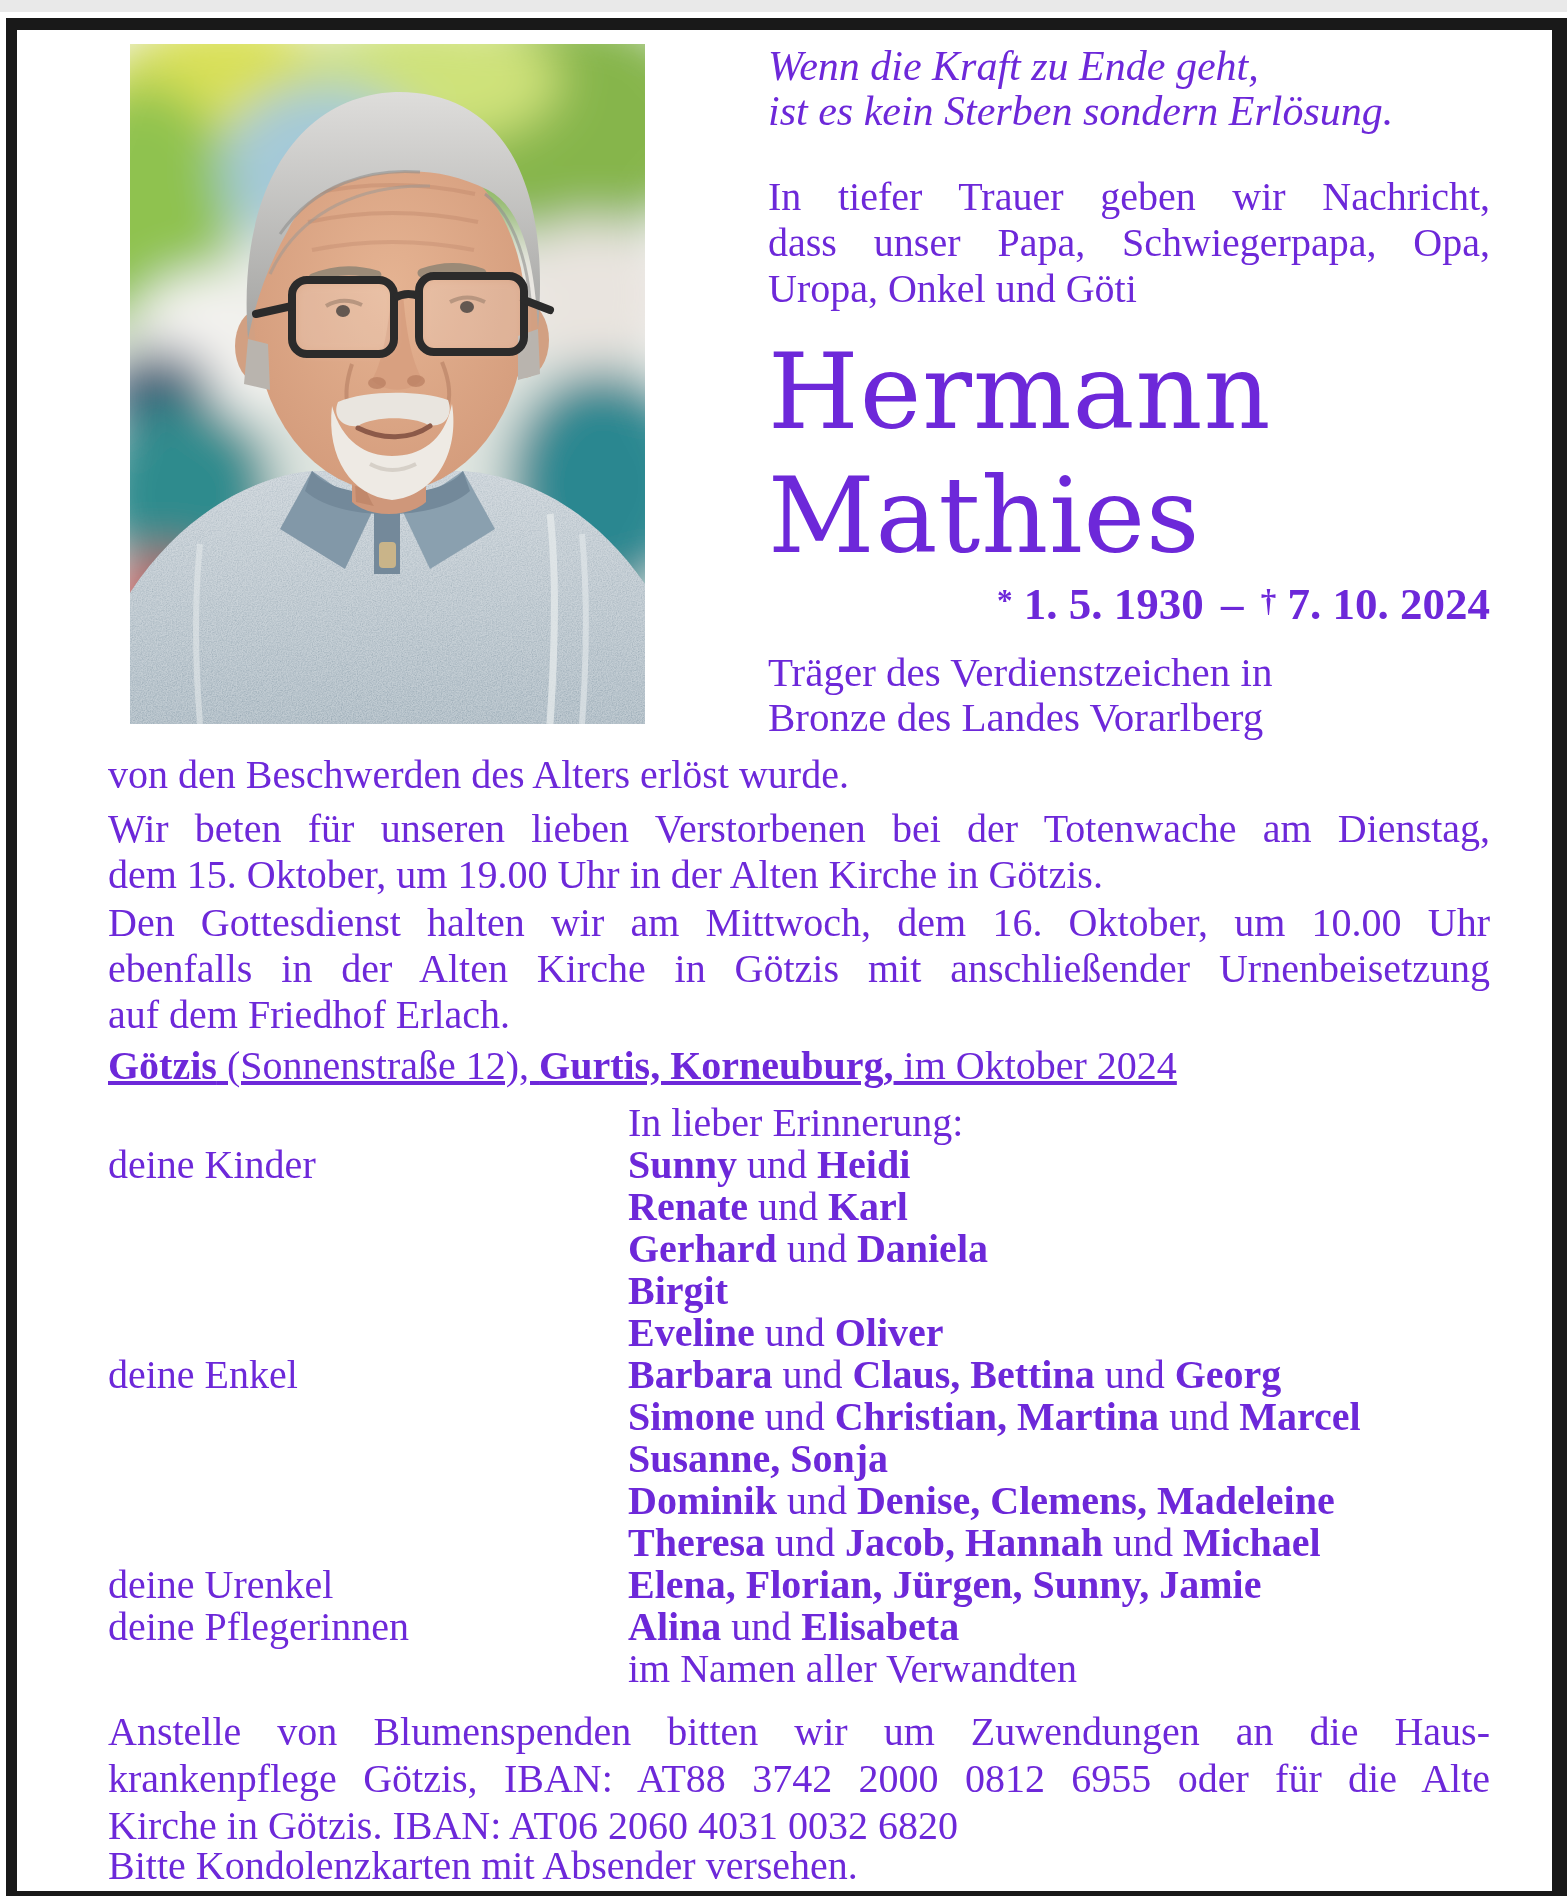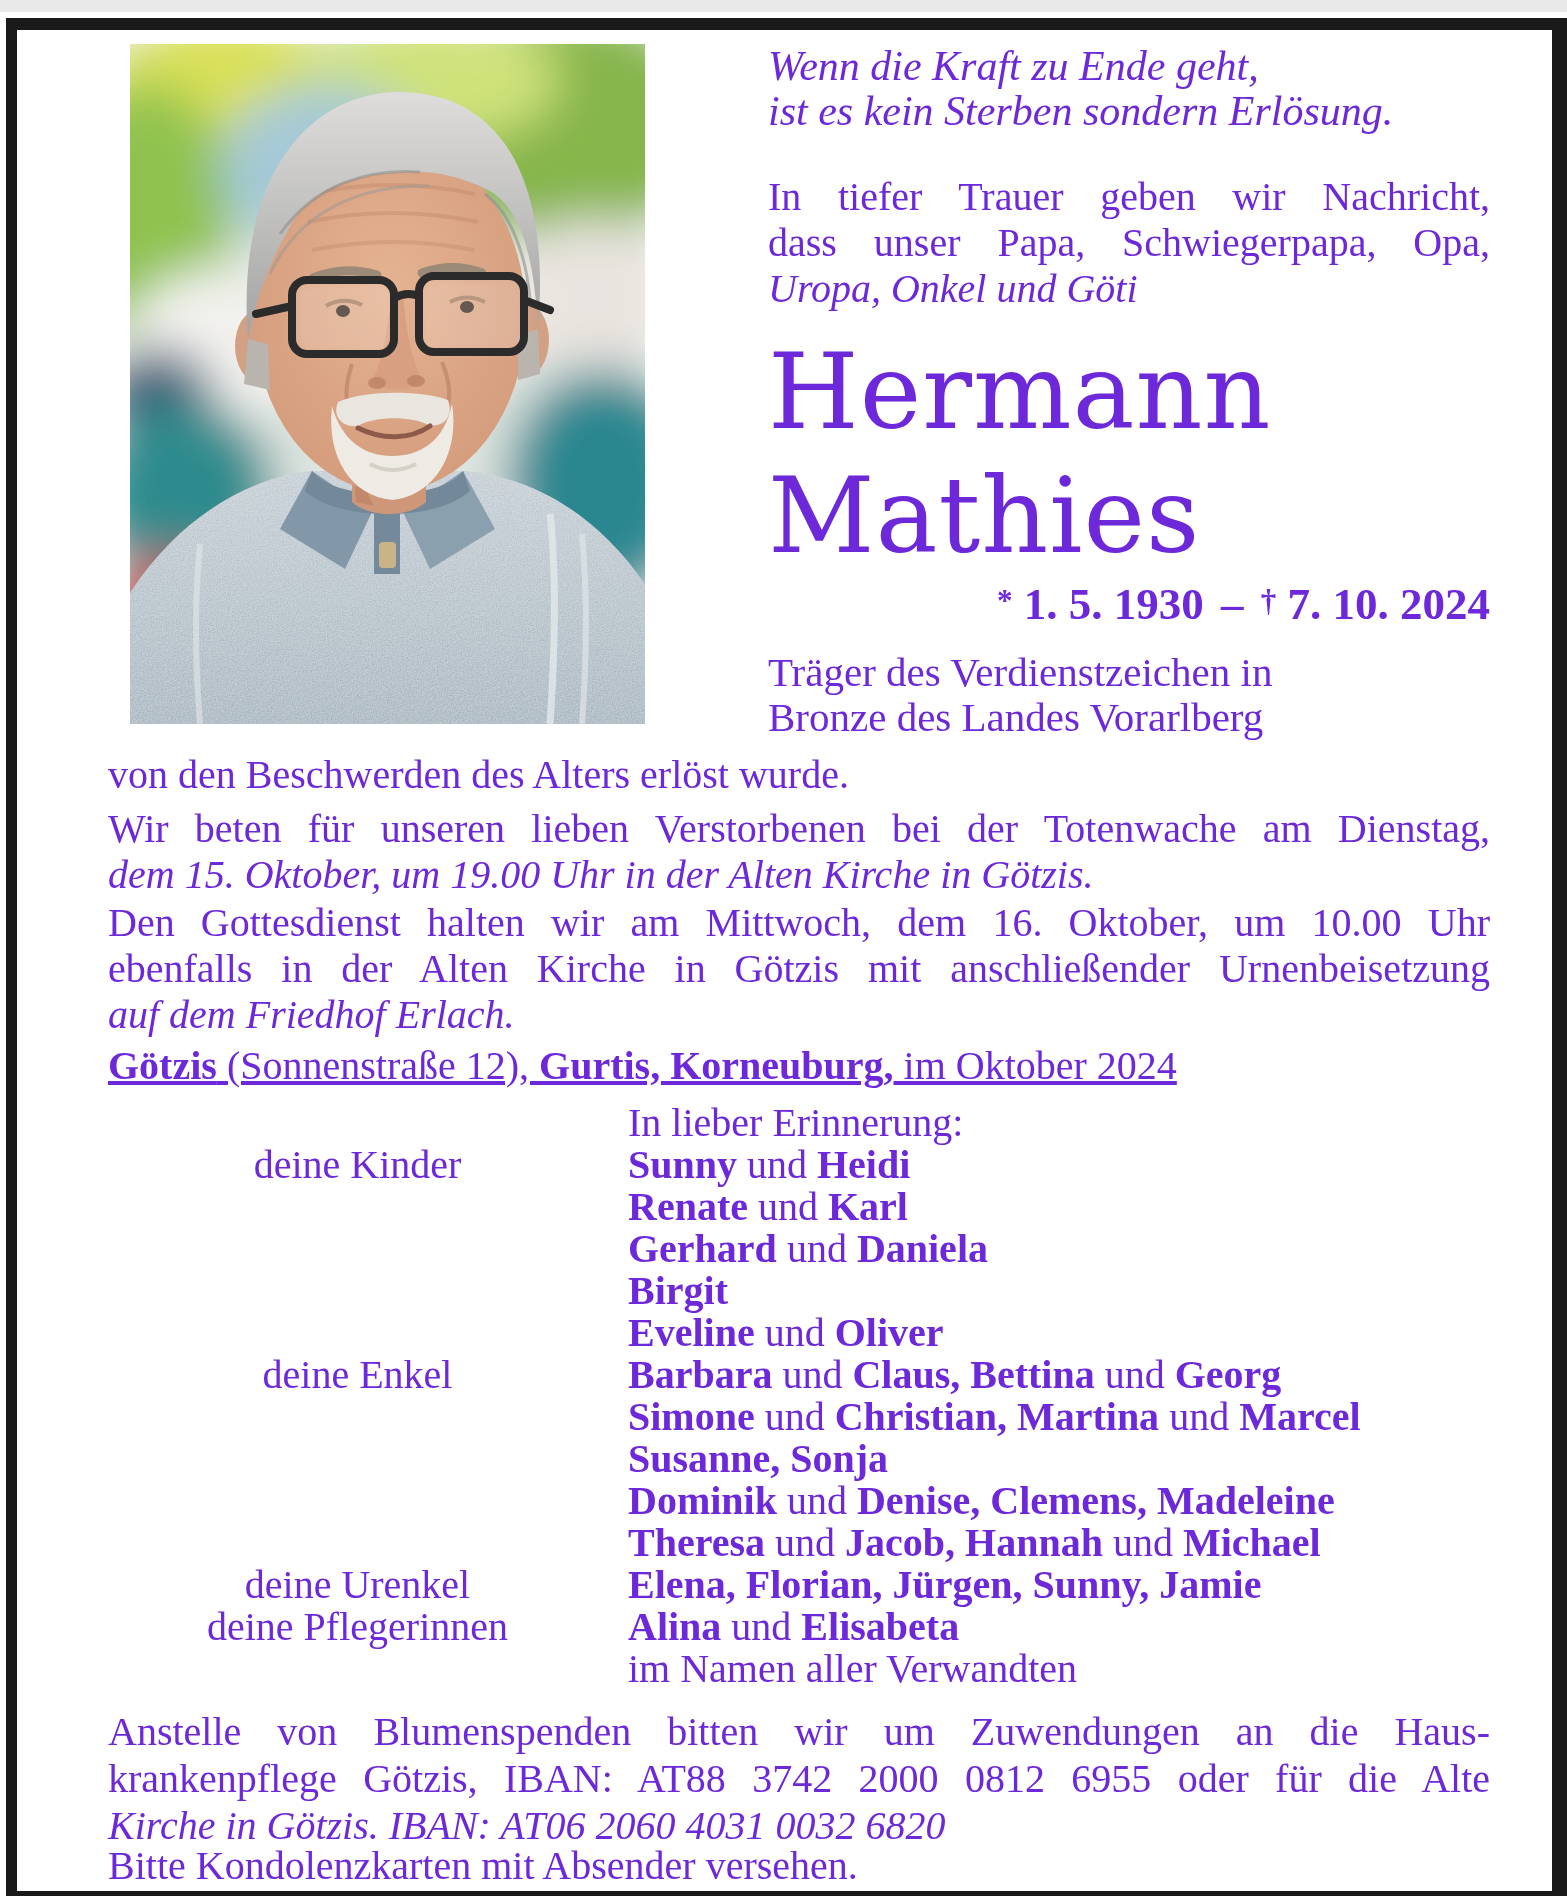--- a/index.html
+++ b/index.html
@@ -20,37 +20,37 @@
   }
   .abs{position:absolute;}
   
   .photo{left:130px; top:32px; width:515px; height:680px; overflow:hidden;}
   .photo svg{display:block;}
   
   .rcol{left:768px; width:722px;}
   .quote{top:32px; font-style:italic; font-size:42px; line-height:45px;}
   .intro{top:162px; font-size:40px; line-height:46px;}
   .jpara > div{text-align:justify; text-align-last:justify;}
-  .jpara > div:last-child{text-align-last:left;font-style:italic;}
+  .jpara > div:last-child{text-align-last:left;}
   .deceased{top:318px; font-family:"DejaVu Serif", serif; font-size:104px; line-height:124px; letter-spacing:1px;}
   .dates{top:566px; font-size:45px; font-weight:700;text-align:right;}
   .dates .sym{font-size:31px; vertical-align:8px; font-weight:700;}
   .dates .sep{padding:0 6px;}
   .honor{top:638px; font-size:41px; font-weight:400; line-height:45px;}
   
   .lcol{left:108px; width:1382px;}
   .body-par{font-size:40px; line-height:46px;}
   .released{top:740px;}
   .wake{top:794px;}
   .service{top:888px;}
   .place{top:1030px; font-size:40px;text-decoration:underline;}
   
   .memoriam{top:1090px; font-size:40px; line-height:42px;}
   .mrow{display:flex;}
-  .mlabel{width:499px; text-align:center; flex:none;}
+  .mlabel{width:499px; text-align:left; flex:none;}
   .mvalue{margin-left:21px; white-space:nowrap;}
   .seg-b{font-weight:700;}
   
   .donation{top:1696px; font-size:40px; line-height:47px;}
   .condolence{top:1830px; font-size:40px;}
 </style>
 </head>
 <body>
 
 <div class="page">

